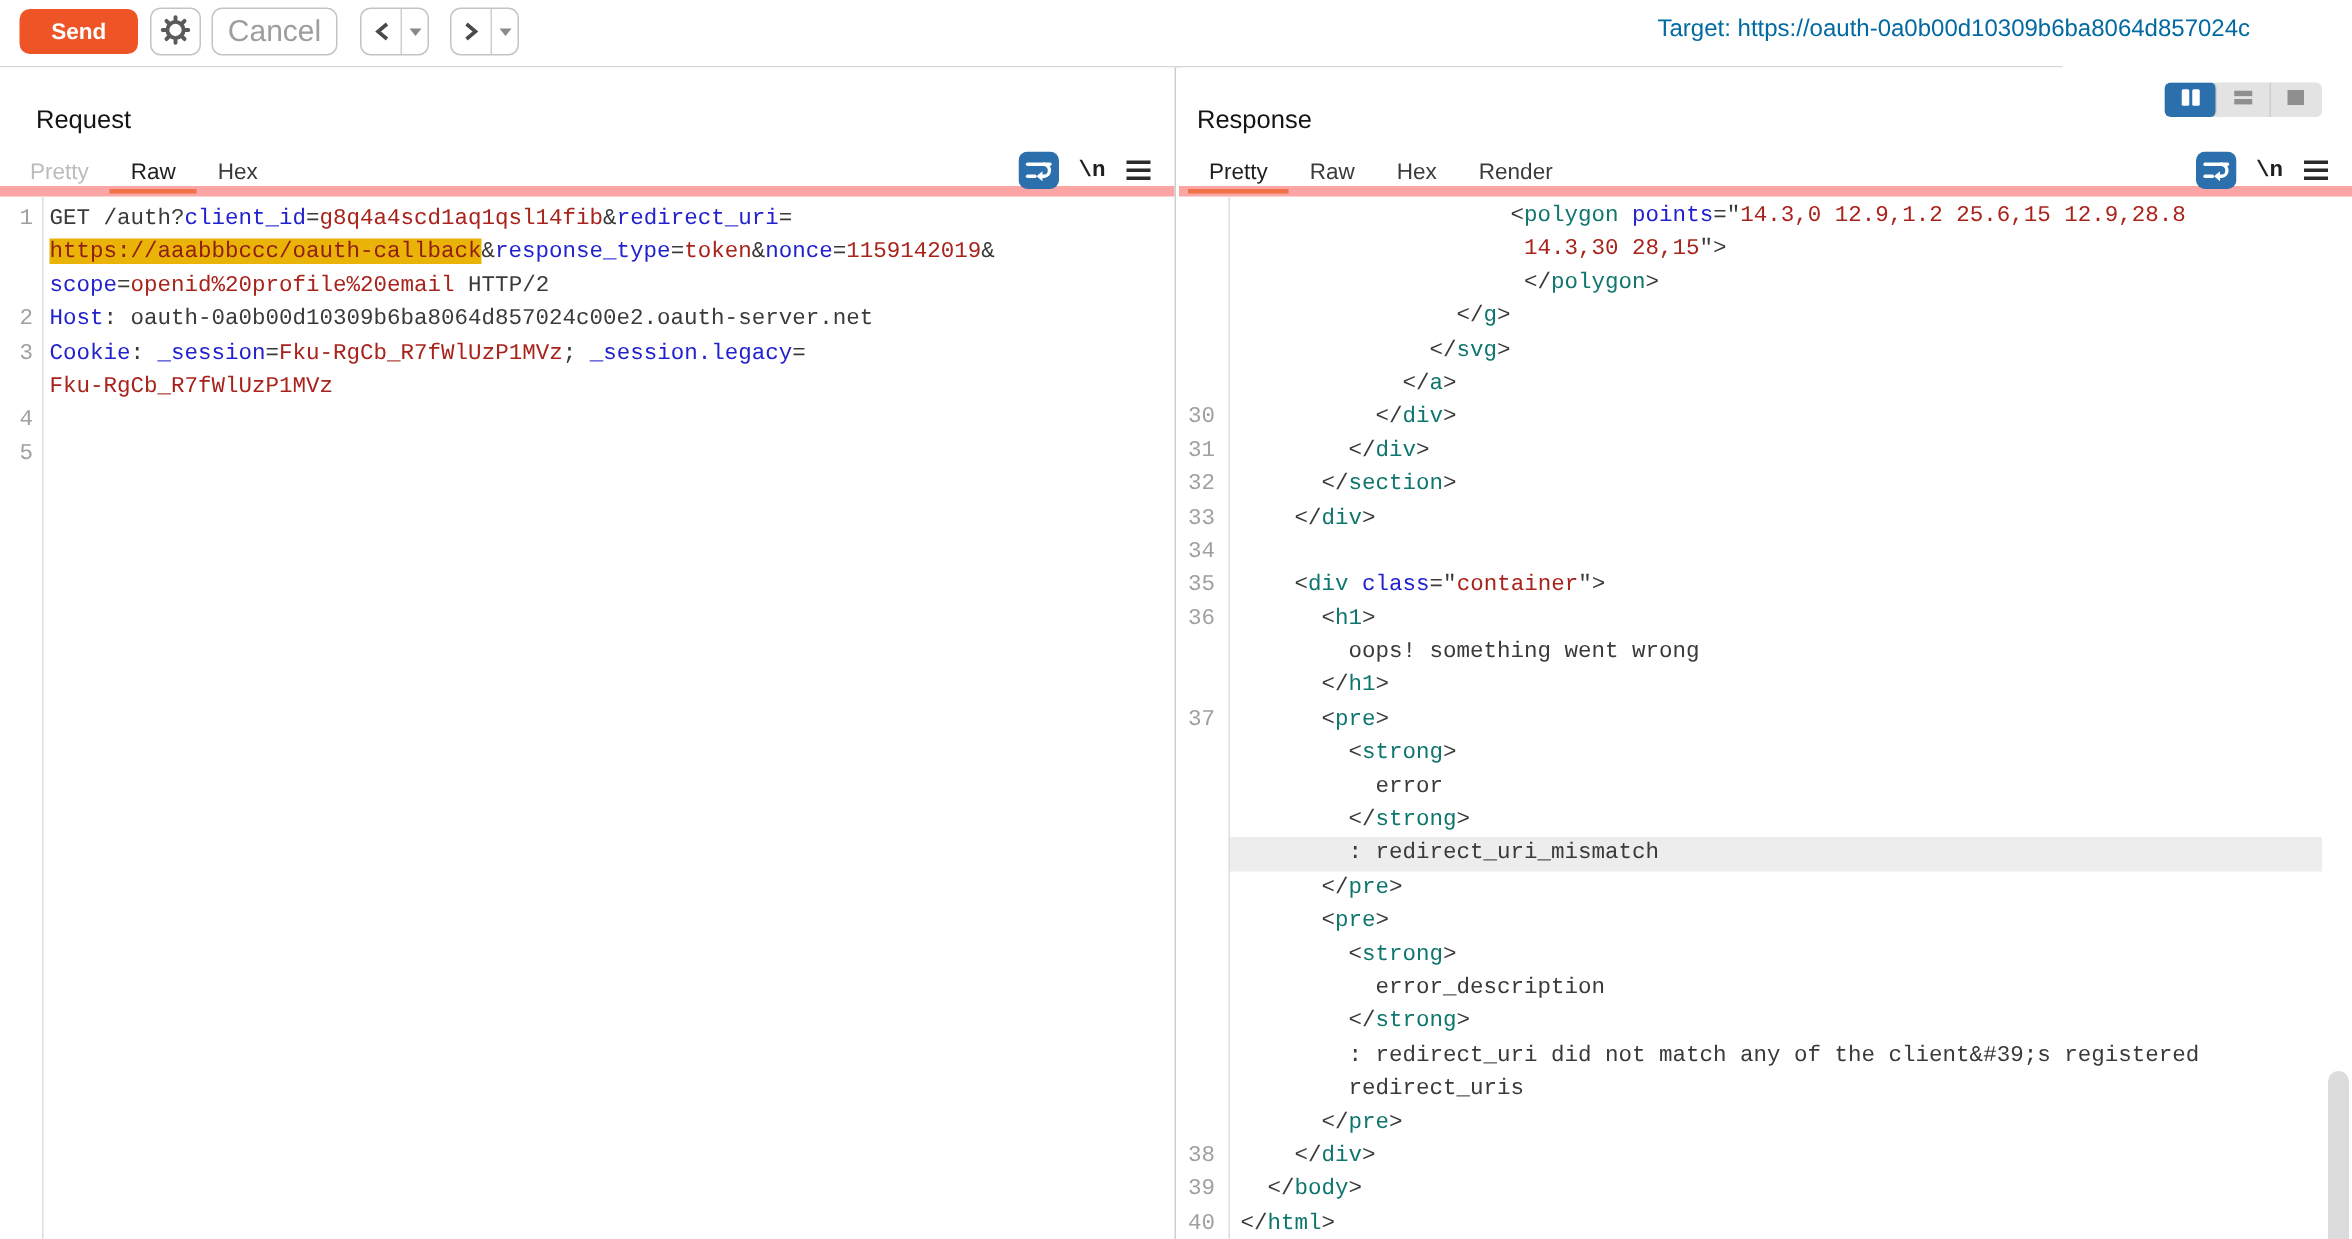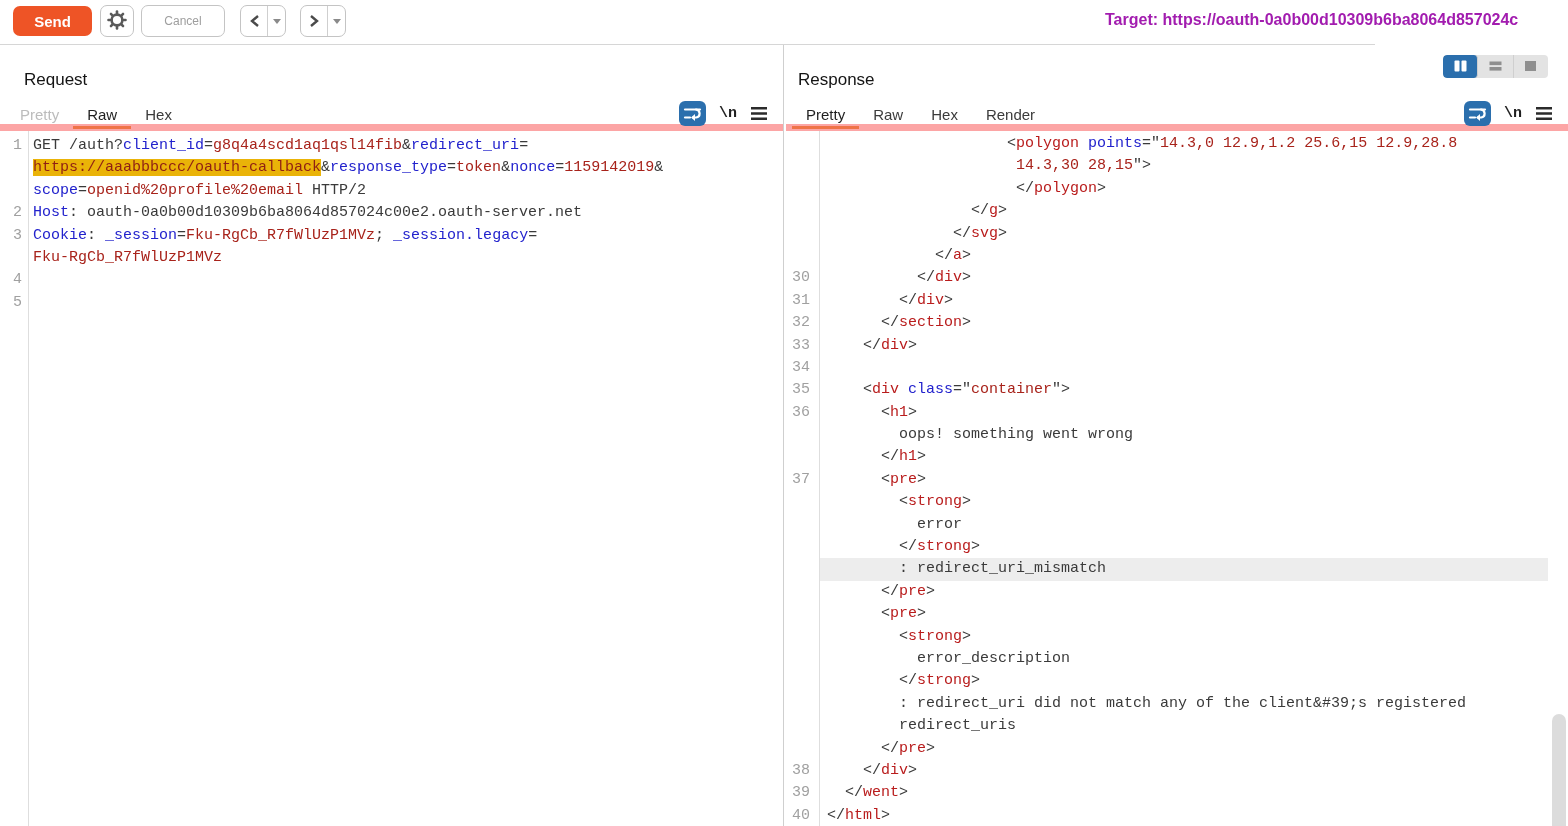--- a/index.html
+++ b/index.html
@@ -9,31 +9,31 @@
   
   .toolbar { position:absolute; left:0; top:0; width:1375px; height:45px;
              background:#fff; border-bottom:1px solid #d6d6d6; white-space:nowrap; }
   .btn { position:absolute; top:5px; height:32px; border:1px solid #c4c4c4;
          border-radius:7px; background:#fff; display:flex; align-items:center;
          justify-content:center; cursor:pointer; }
   .send-btn { left:13px; top:6px; width:79px; height:30px; background:#ee5426;
               border:none; border-radius:7px; color:#fff; font-size:15px;
               font-weight:bold; }
   .gear-btn { left:100px; width:34px; }
-  .cancel-btn { left:141px; width:84px; color:#9e9e9e; font-size:12px; }
+  .cancel-btn { left:141px; width:84px; color:#9e9e9e; font-size:20px; }
   .nav-btn { width:46px; padding:0; }
   .prev-btn { left:240px; }
   .next-btn { left:300px; }
   .nav-glyph { width:27px; display:flex; align-items:center; justify-content:center; }
   .nav-sep { width:1px; height:30px; background:#cfcfcf; }
   .caret-box { width:17px; display:flex; align-items:center; justify-content:center; }
   .caret { width:0; height:0; border-left:4px solid transparent;
            border-right:4px solid transparent; border-top:5px solid #8a8a8a; }
   .target { position:absolute; left:1105px; top:11px; font-size:16px;
-            font-weight:bold; color:#a21caf; }
+            font-weight:normal; color:#0369a1; }
 
   
   .panel { position:absolute; top:45px; bottom:0; background:#fff; }
   .panel-left  { left:0; width:783px; }
   .panel-right { left:786px; width:782px; }
   .panel-divider { position:absolute; top:45px; bottom:0; left:783px; width:1px;
                    background:#cfcfcf; }
   .panel-title { position:absolute; top:25px; font-size:17px; font-weight:normal;
                  color:#141414; }
   .panel-left  .panel-title { left:24px; }
@@ -75,21 +75,21 @@
   #resp-code .gut { width:33px; padding-right:9px; }
   #resp-code .code { padding-left:8px; margin-right:20px; }
   #resp-code .gut-sep { left:33px; }
   #resp-code .row-wrap { padding-top:2px; }
   .row.hl .code { background:#ededed; }
 
   
   .tk-p { color:#3a3a3a; }
   .tk-b { color:#2222cd; }
   .tk-r { color:#a8231b;margin-top:24px; }
-  .tk-m { color:#b91c1c; }
+  .tk-m { color:#0f766e; }
   .tk-rh { color:#8f1f14; background:#eab308; }
 
   
   .scroll-thumb { position:absolute; right:2px; top:583px; width:14px; height:198px;
                   background:#dcdcdc; border-radius:7px; cursor:pointer; }
 </style>
 </head>
 <body>
 
 <div class="toolbar">
@@ -371,21 +371,21 @@
         <div class="row">
           <span class="gut"></span>
           <span class="code">      <span class="tk-p">&lt;/</span><span class="tk-m">pre</span><span class="tk-p">&gt;</span></span>
         </div>
         <div class="row">
           <span class="gut">38</span>
           <span class="code">    <span class="tk-p">&lt;/</span><span class="tk-m">div</span><span class="tk-p">&gt;</span></span>
         </div>
         <div class="row">
           <span class="gut">39</span>
-          <span class="code">  <span class="tk-p">&lt;/</span><span class="tk-m">went</span><span class="tk-p">&gt;</span></span>
+          <span class="code">  <span class="tk-p">&lt;/</span><span class="tk-m">body</span><span class="tk-p">&gt;</span></span>
         </div>
         <div class="row">
           <span class="gut">40</span>
           <span class="code"><span class="tk-p">&lt;/</span><span class="tk-m">html</span><span class="tk-p">&gt;</span></span>
         </div>
       </div>
     <div class="scroll-thumb"></div>
   </div>
 </div>
 

